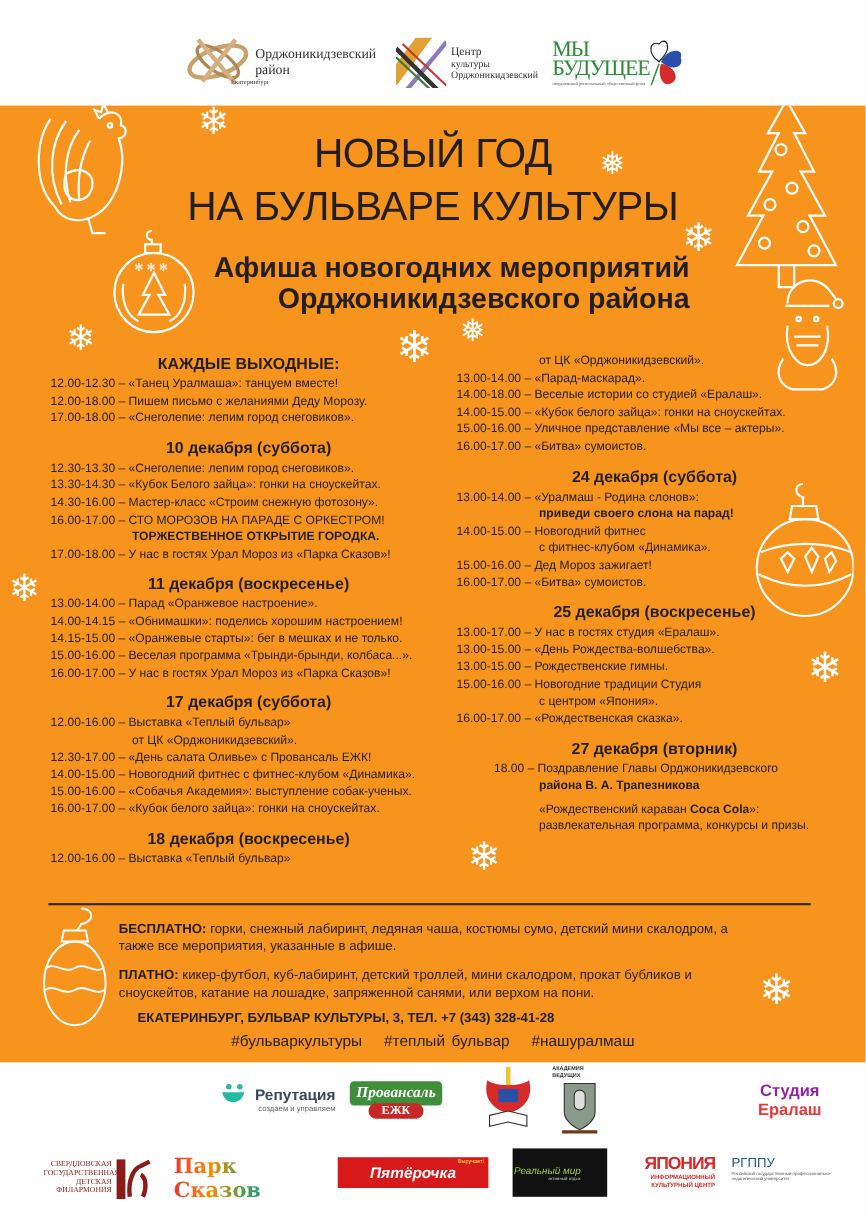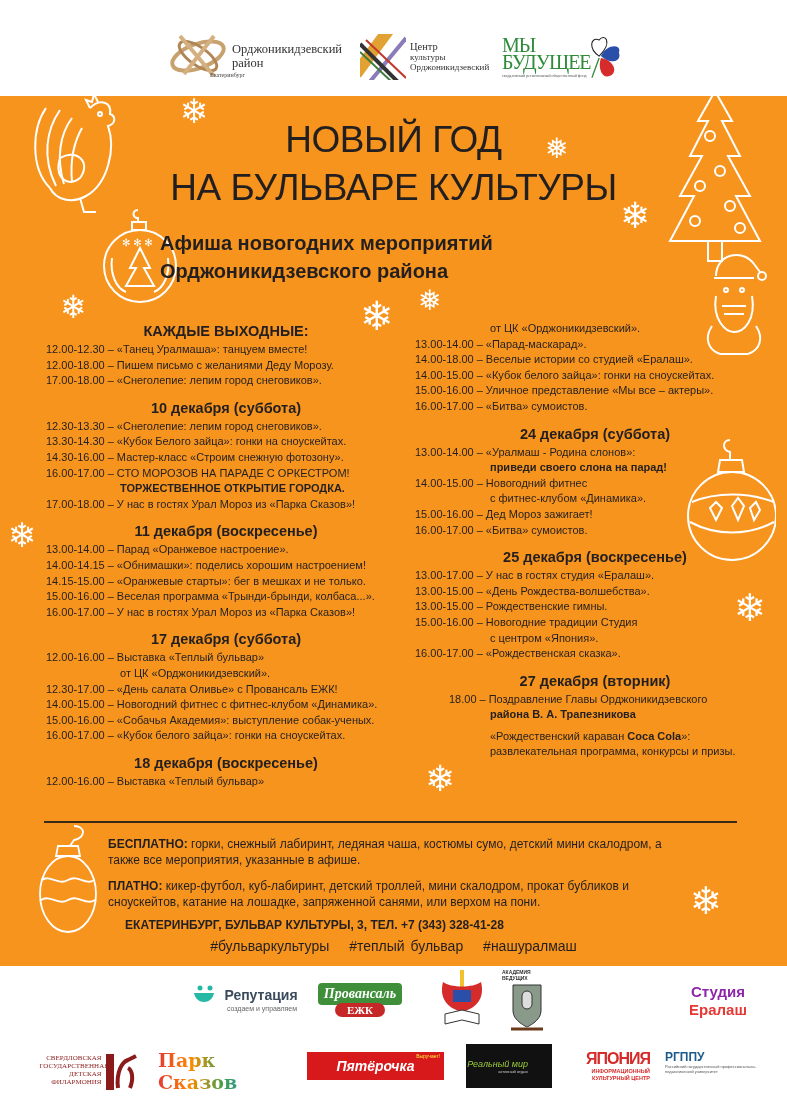--- a/index.html
+++ b/index.html
@@ -18,21 +18,21 @@
   .logo-ck .txt b { font-size: 10.5px; font-weight: normal; }
   .logo-my { left: 502px; top: 28px; width: 120px; height: 58px; }
   .logo-my .txt { font-family: "Liberation Serif", serif; color: #2e8b3a; font-size: 20px; line-height: 17px; letter-spacing: -1px; }
   .logo-my .small { font-size: 4px; line-height: 5px; color: #555; letter-spacing: 0; margin-top: 2px; }
 
   .poster { position: absolute; left: 0; top: 96px; width: 787px; height: 870px; background: #F7941D; overflow: hidden; }
 
   .title { position: absolute; left: 0; width: 787px; text-align: center; font-weight: normal; font-size: 37px; line-height: 44px; letter-spacing: -0.5px; }
   .title.l1 { top: 22px; }
   .title.l2 { top: 70px; }
-  .subtitle { position: absolute; left: 160px; width: 467px; text-align: left; font-weight: bold; font-size: 20px; line-height: 28px; }
+  .subtitle { position: absolute; left: 160px; width: 467px; text-align: right; font-weight: bold; font-size: 26px; line-height: 28px; }
   .subtitle.l1 { top: 133px; }
   .subtitle.l2 { top: 161px; }
 
   .col { position: absolute; font-size: 11px; line-height: 15.6px; }
   .col.left { left: 46px; top: 225px; width: 360px; }
   .col.right { left: 415px; top: 225px; width: 360px; }
   .day-h { font-weight: bold; font-size: 14.5px; line-height: 20px; text-align: center; margin: 0 0 1px 0; }
   .day-h.gap { margin-top: 9px; }
   .row { display: flex; white-space: nowrap; }
   .row .t { flex: 0 0 auto; }
@@ -421,21 +421,21 @@
   <div class="address">ЕКАТЕРИНБУРГ, БУЛЬВАР КУЛЬТУРЫ, 3, ТЕЛ. +7 (343) 328-41-28</div>
   <div class="tags">
     <span>#бульваркультуры</span>
     <span>#теплый бульвар</span>
     <span>#нашуралмаш</span>
   </div>
 </div>
 
 <div class="bottom-band">
 
-  <div class="sp" style="left:185px;top:12px;width:120px;height:40px;flex-direction:column;align-items:center">
+  <div class="sp" style="left:185px;top:12px;width:120px;height:40px;flex-direction:column;align-items:flex-end">
     <div style="display:flex;align-items:center">
       <svg width="24" height="20" viewBox="0 0 24 20">
           <circle cx="8" cy="3" r="2.5" fill="#25b8a5"></circle>
           <circle cx="18" cy="3" r="2.5" fill="#25b8a5"></circle>
           <path d="M2 8 C4 20 20 20 22 8 Z" fill="#25b8a5"></path>
         </svg>
       <span style="margin-left:8px;font-weight:bold;color:#3a4a5a;font-size:14px">Репутация</span>
     </div>
     <span style="margin-left:34px;font-size:7px;color:#666">создаем и управляем</span>
   </div>
@@ -480,16 +480,16 @@
   </div>
   <div class="sp" style="left:466px;top:78px;width:86px;height:44px;background:#111;flex-direction:column;align-items:flex-end;padding-right:24px">
     <span style="font-style:italic;font-size:9px;color:#9ccc3c">Реальный мир</span>
     <span style="font-size:4px;color:#ccc">активный отдых</span>
   </div>
   <div class="sp" style="left:568px;top:72px;width:82px;height:56px;flex-direction:column;align-items:flex-end">
     <span style="font-weight:bold;font-size:16px;color:#d62b2b;letter-spacing:-1px">ЯПОНИЯ</span>
     <span style="font-weight:bold;font-size:5.5px;color:#d62b2b;text-align:right;width:60px;line-height:7px">ИНФОРМАЦИОННЫЙ КУЛЬТУРНЫЙ ЦЕНТР</span>
   </div>
   <div class="sp" style="left:665px;top:70px;width:92px;height:52px;flex-direction:column;align-items:flex-start">
-    <span style="font-weight:bold;font-size:12px;color:#1e5a8a">РГППУ</span>
+    <span style="font-weight:normal;font-size:12px;color:#1e5a8a">РГППУ</span>
     <span style="font-size:4px;line-height:5px;color:#555">Российский государственный профессионально-педагогический университет</span>
   </div>
 </div>
 
 </body></html>

